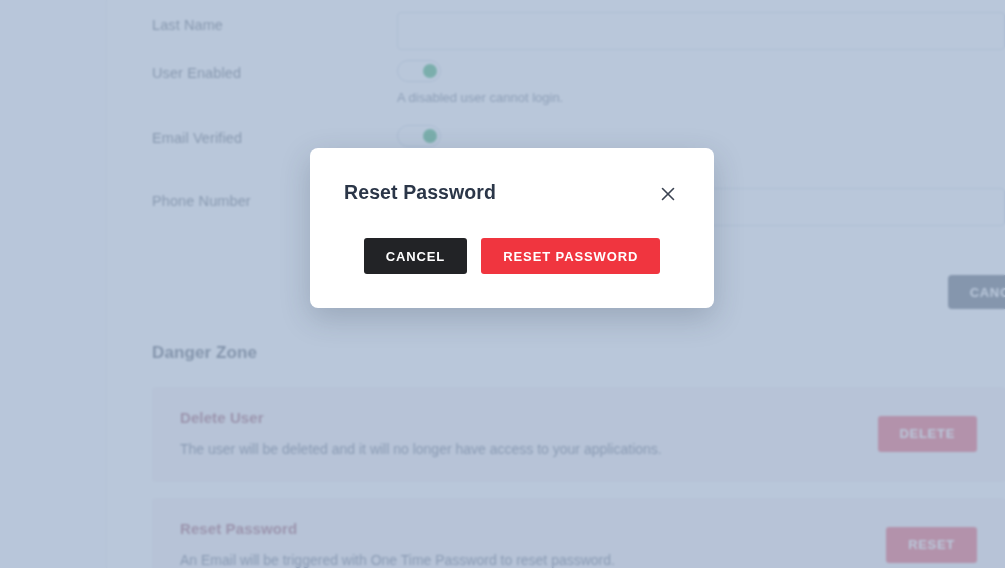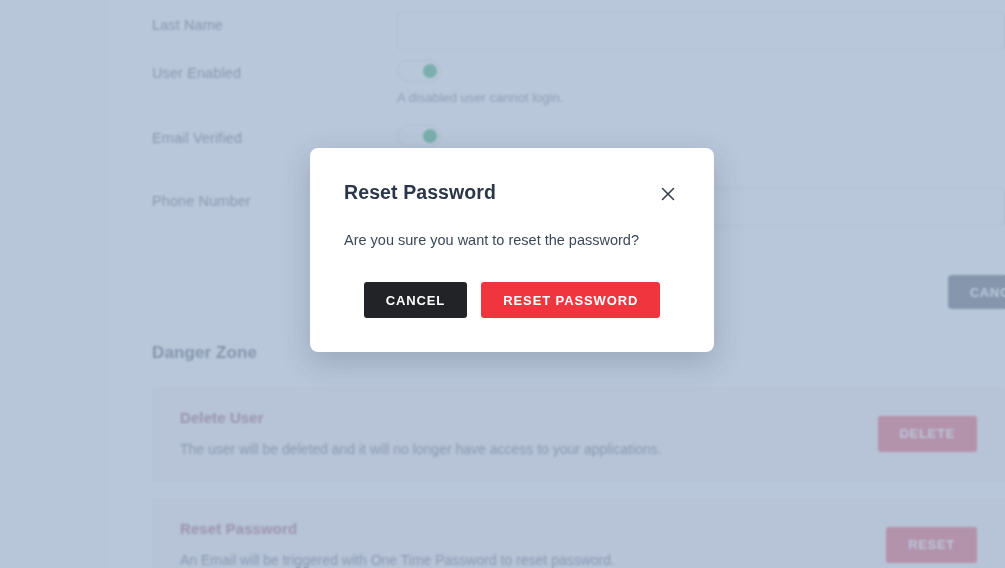--- a/index.html
+++ b/index.html
@@ -327,21 +327,20 @@
     <div class="modal-head">
       <div class="modal-title">Reset Password</div>
       <button class="close-btn" aria-label="Close">
         <svg width="20" height="20" viewBox="0 0 20 20" fill="none" stroke="currentColor" stroke-width="1.6" stroke-linecap="round">
           <line x1="4.5" y1="4.5" x2="15.5" y2="15.5"></line>
           <line x1="15.5" y1="4.5" x2="4.5" y2="15.5"></line>
         </svg>
       </button>
     </div>
 
-    <div class="modal-body">Are you sure you want to reset the password?</div>
 
     <div class="modal-actions">
       <button class="btn-modal btn-modal-cancel">CANCEL</button>
       <button class="btn-modal btn-modal-confirm">RESET PASSWORD</button>
     </div>
   </div>
 
 </div>
 
 </body></html>

